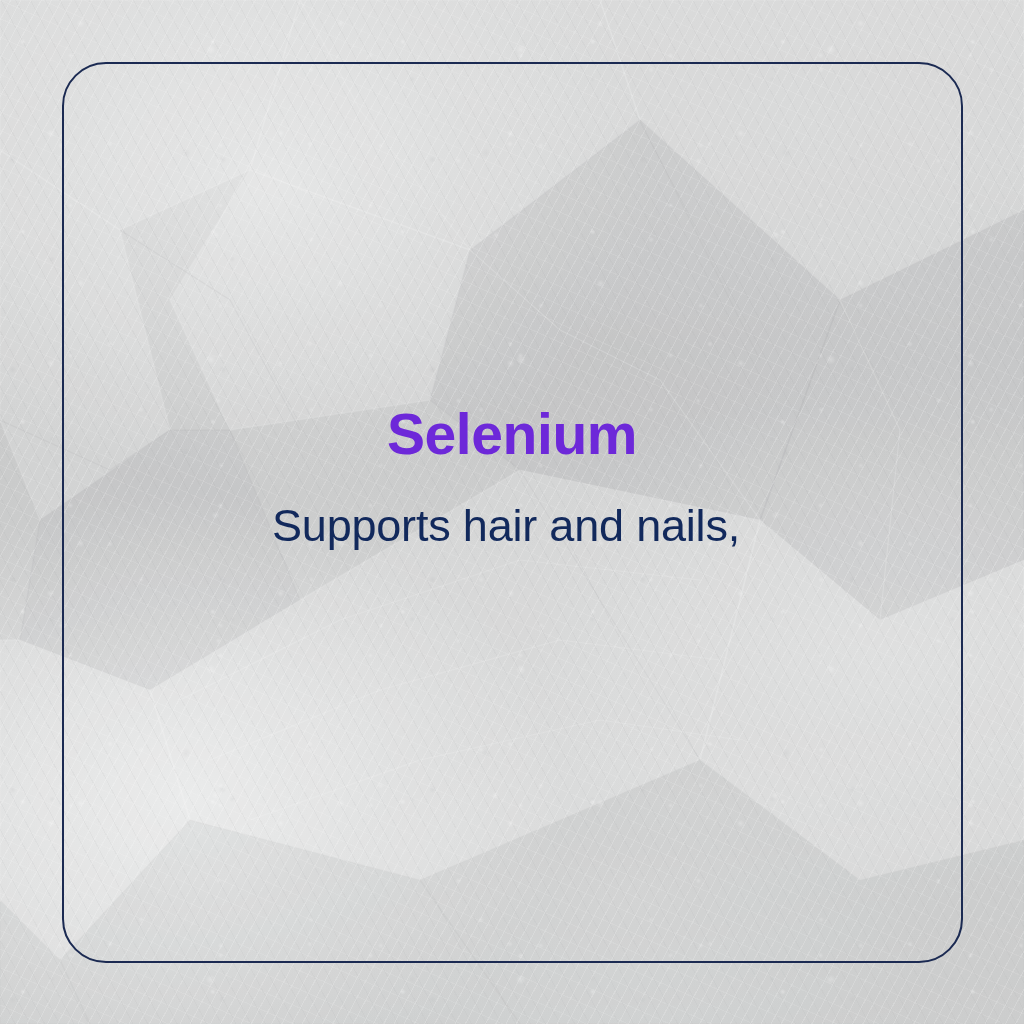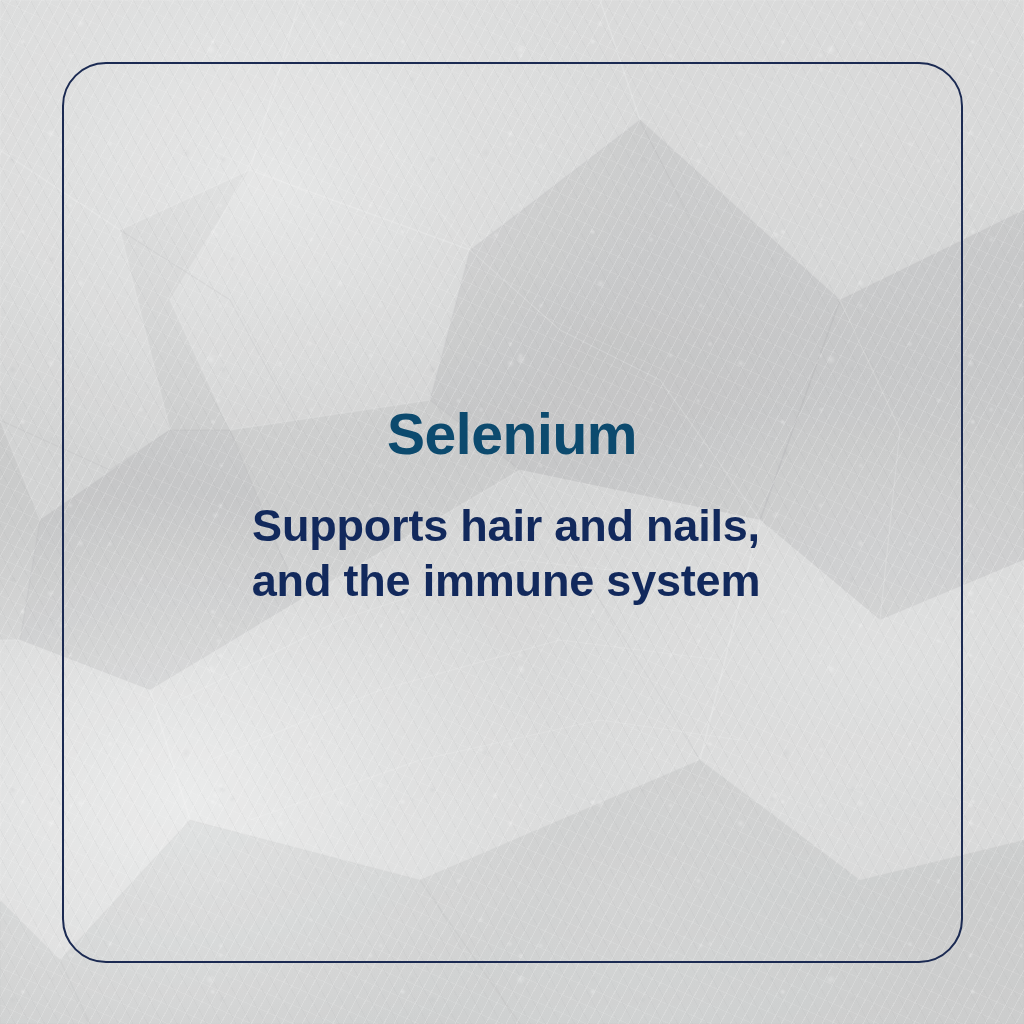--- a/index.html
+++ b/index.html
@@ -108,27 +108,27 @@
     top: 406px;
     text-align: center;
   }
 
   .title {
     margin: 0;
     font-size: 57px;
     font-weight: 700;
     line-height: 1.0;
     letter-spacing: -0.4px;
-    color: #0c4a6e;
+    color: #6d28d9;
   }
 
   .subtitle {
     margin: 36px 12px 0 0;
     font-size: 45px;
-    font-weight: 700;
+    font-weight: 400;
     line-height: 1.22;
     letter-spacing: -0.2px;
     color: #12295c;
   }
 
   .subtitle .ln { display: block; }
 </style>
 </head>
 <body>
 
@@ -180,17 +180,16 @@
   <div class="tex tex-striae"></div>
   <div class="tex tex-grain"></div>
   <div class="tex tex-veil"></div>
 
   <div class="frame"></div>
 
   <div class="content">
     <h1 class="title">Selenium</h1>
     <p class="subtitle">
       <span class="ln">Supports hair and nails,</span>
-      <span class="ln">and the immune system</span>
     </p>
   </div>
 
 </div>
 
 </body></html>

